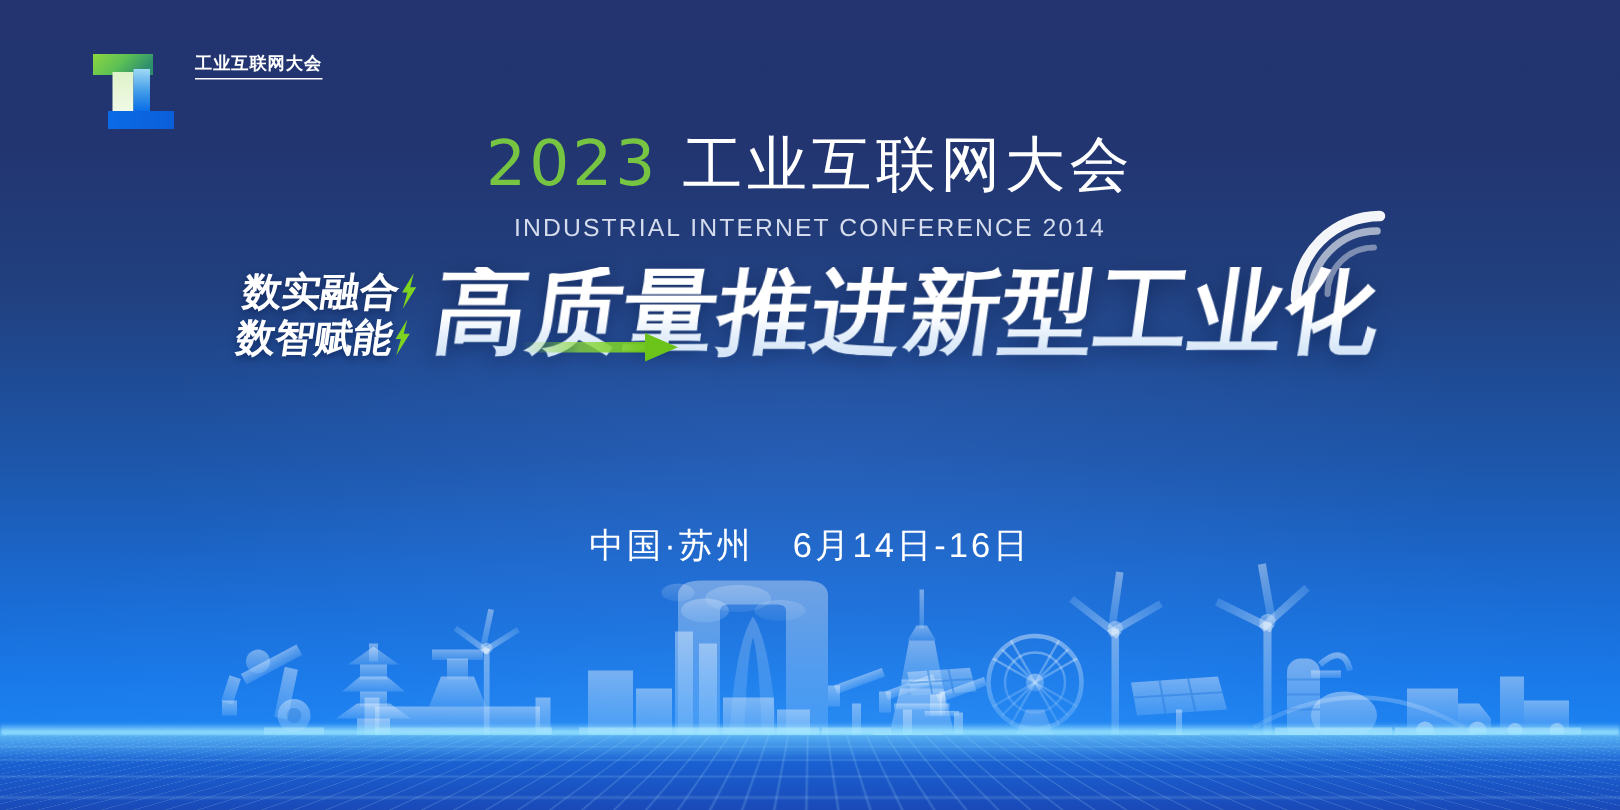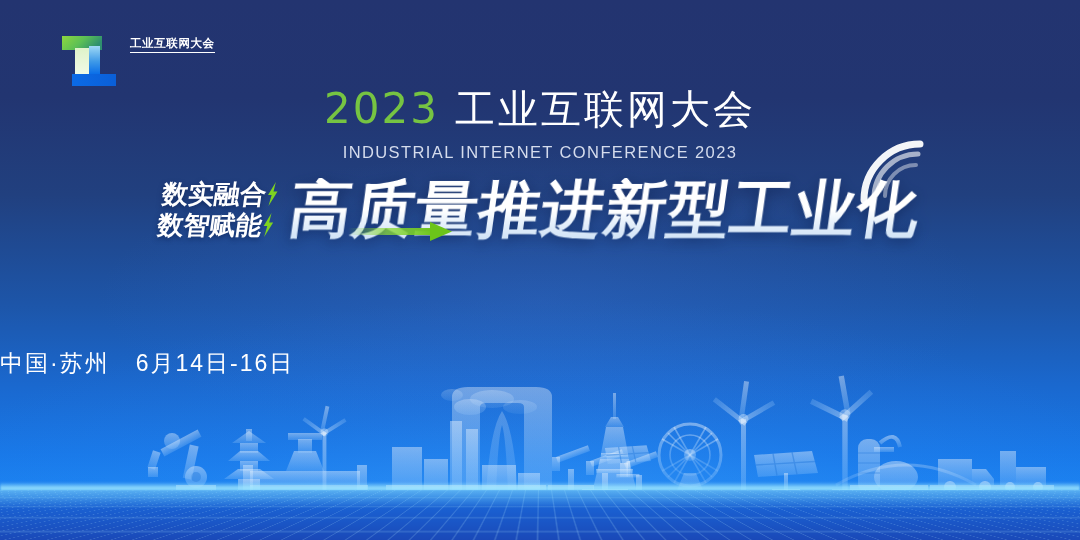--- a/index.html
+++ b/index.html
@@ -117,20 +117,21 @@
   }
   .wifi-accent {
     position:absolute; right:-6px; top:-44px;
     width:72px; height:70px;
   }
   #headline-wrap { position:relative; display:flex; align-items:center; gap:14px; }
 
   
   #meta-line {
     position:absolute; left:0; right:0; top:348px;
+    text-align:center;
     font-size:23px; color:#ffffff; letter-spacing:2px;
     white-space:nowrap;
   }
   #meta-line .gap { display:inline-block; width:26px; }
 
   
   #scene { position:absolute; left:0; bottom:0; width:1080px; height:180px; }
   .horizon-glow {
     position:absolute; left:0; bottom:44px; width:1080px; height:14px;
     background:linear-gradient(180deg,
@@ -210,21 +211,21 @@
     <div class="logo-text">
       <div class="logo-cn">工业互联网大会</div>
     </div>
   </div>
 
   <div id="title-block">
     <div class="title-row">
       <span class="title-year">2023</span>
       <span class="title-cn">工业互联网大会</span>
     </div>
-    <div class="title-en">INDUSTRIAL INTERNET CONFERENCE 2023</div>
+    <div class="title-en">INDUSTRIAL INTERNET CONFERENCE 2014</div>
   </div>
 
   <div id="headline">
     <div id="headline-wrap">
 
       <div class="slogan-small">
         <div class="slogan-line">
           <span>数实融合</span>
           <svg class="bolt" viewBox="0 0 11 24">
             <polygon points="7,0 1,13 4.6,13 3,24 10,9.5 6,9.5" fill="#7ed321"></polygon>

